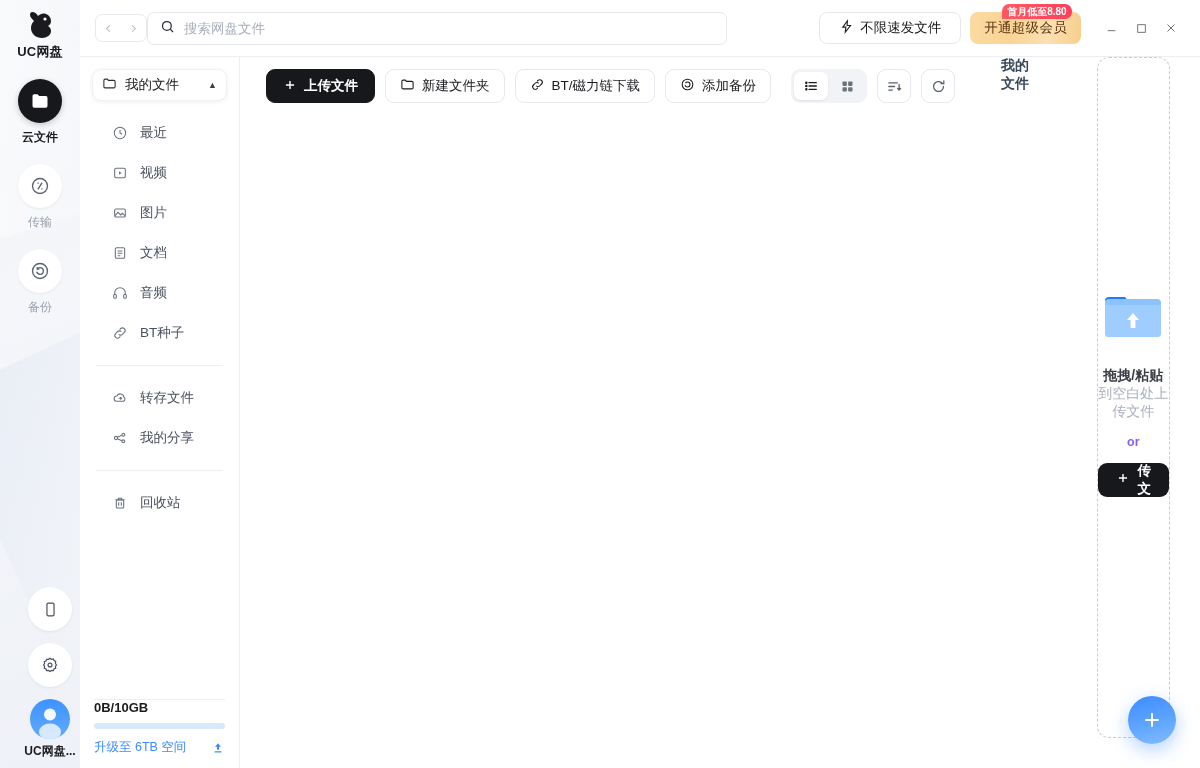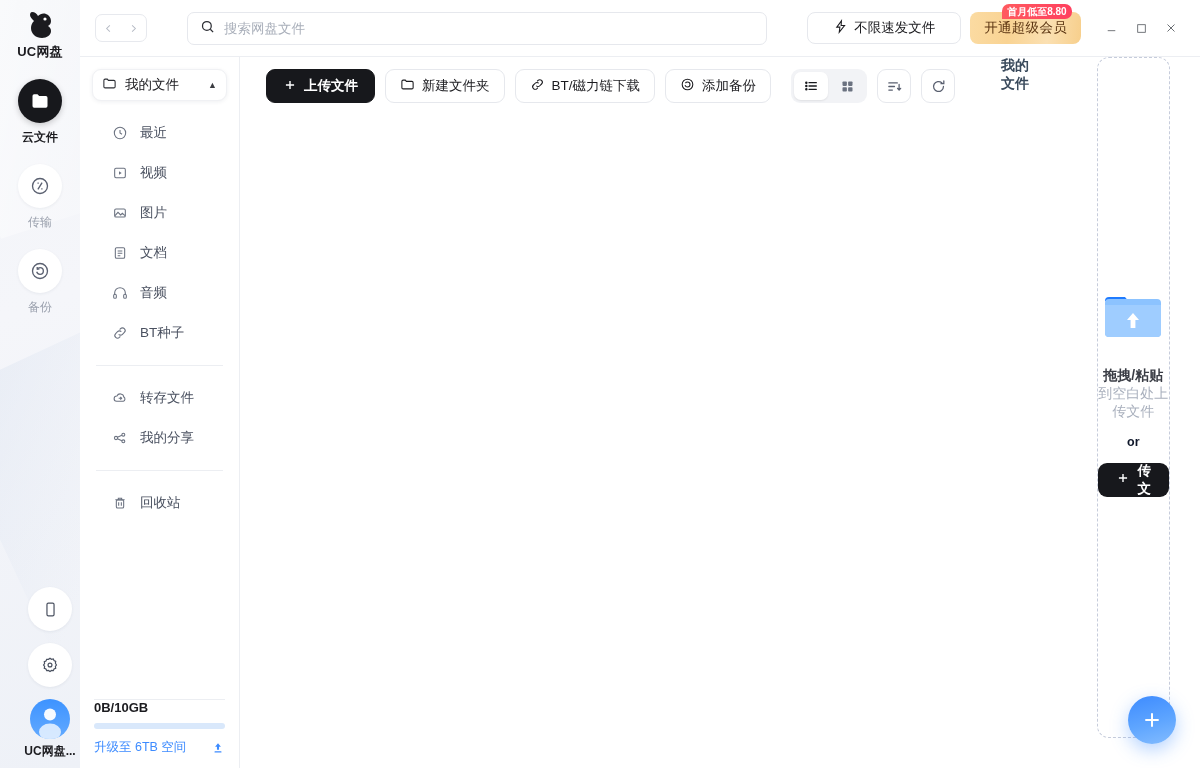--- a/index.html
+++ b/index.html
@@ -64,34 +64,34 @@
   .right { flex:1; display:flex; flex-direction:column; height:768px; }
   .topbar {
     height:57px; flex:0 0 57px; display:flex; align-items:center;
     border-bottom:1px solid #eceef2; background:#fff; padding: 0 14px 0 14px;
   }
   .nav-arrows {
     display:flex; align-items:center; border:1px solid #e7e9ee; border-radius:7px;
     height:28px; margin-left:1px; background:#fff; overflow:hidden;
   }
   .nav-arrow { width:25px; height:26px; display:flex; align-items:center; justify-content:center; color:#b5bac4; cursor:pointer; font-size:13px;}
-  .search-wrap { flex:1; display:flex; justify-content:center; }
+  .search-wrap { flex:1; display:flex; justify-content:flex-start; }
   .search {
     width:580px; height:33px; border:1px solid #e6e8ed; border-radius:7px;
     display:flex; align-items:center; padding:0 12px; gap:9px; background:#fff; cursor:text;
   }
   .search-input {
     border:none; outline:none; flex:1; font-size:13.5px; color:#333;
     font-family:inherit; background:transparent;
   }
   .search-input::placeholder { color:#a9afba; }
   .header-right { display:flex; align-items:center; gap:9px; }
   .btn-fast {
     height:32px; border:1px solid #e6e8ed; border-radius:8px; background:#fff;
-    display:flex; align-items:center; gap:6px; padding:0 25px; font-size:13.5px;
+    display:flex; align-items:center; gap:6px; padding:0 19px; font-size:13.5px;
     color:#1b1b1f; cursor:pointer; font-weight:500;
   }
   .vip-wrap { position:relative; }
   .btn-vip {
     height:32px; border:none; border-radius:8px; padding:0 14px;
     background: linear-gradient(95deg,#fbdba2 0%, #f9d393 35%, #fbe0b2 70%, #f7cf8c 100%);
     color:#5a3310; font-size:13.5px; font-weight:400; cursor:pointer; letter-spacing:.3px;
     display:flex; align-items:center; font-family:inherit;
   }
   .vip-badge {
@@ -153,21 +153,21 @@
   .page-title { font-size:14px; font-weight:700; color:#3a4a5c; padding: 0 26px 12px 26px; }
 
   .dropzone {
     margin: 0 30px 30px 30px; flex:1; border:1px dashed #c6ccdb; border-radius:12px;
     display:flex; align-items:center; justify-content:center; min-height:0;
   }
   .dz-inner { text-align:center; margin-top:-10px; }
   .dz-folder { margin:0 auto 22px; width:64px; height:56px; position:relative; }
   .dz-hint { font-size:14px; color:#a9b0bd; margin-bottom:14px; }
   .dz-hint b { color:#3a3d45; font-weight:700; }
-  .dz-or { font-size:12.5px; color:#0f172a; margin-bottom:14px; font-weight:600; }
+  .dz-or { font-size:12.5px; color:#8b5cf6; margin-bottom:14px; font-weight:600; }
   .dz-upload {
     display:inline-flex; align-items:center; gap:8px; height:34px; padding:0 18px;
     background:#17181c; color:#fff; border:none; border-radius:9px;
     font-size:13.5px; font-weight:600; cursor:pointer; font-family:inherit;
   }
   .fab {
     position:absolute; right:24px; bottom:24px; width:48px; height:48px; border-radius:50%;
     background: linear-gradient(165deg,#3d8bff 0%, #5ea5ff 55%, #83bcff 100%);
     display:flex; align-items:center; justify-content:center; color:#fff; cursor:pointer;
     box-shadow: 0 6px 18px rgba(61,139,255,.38);

